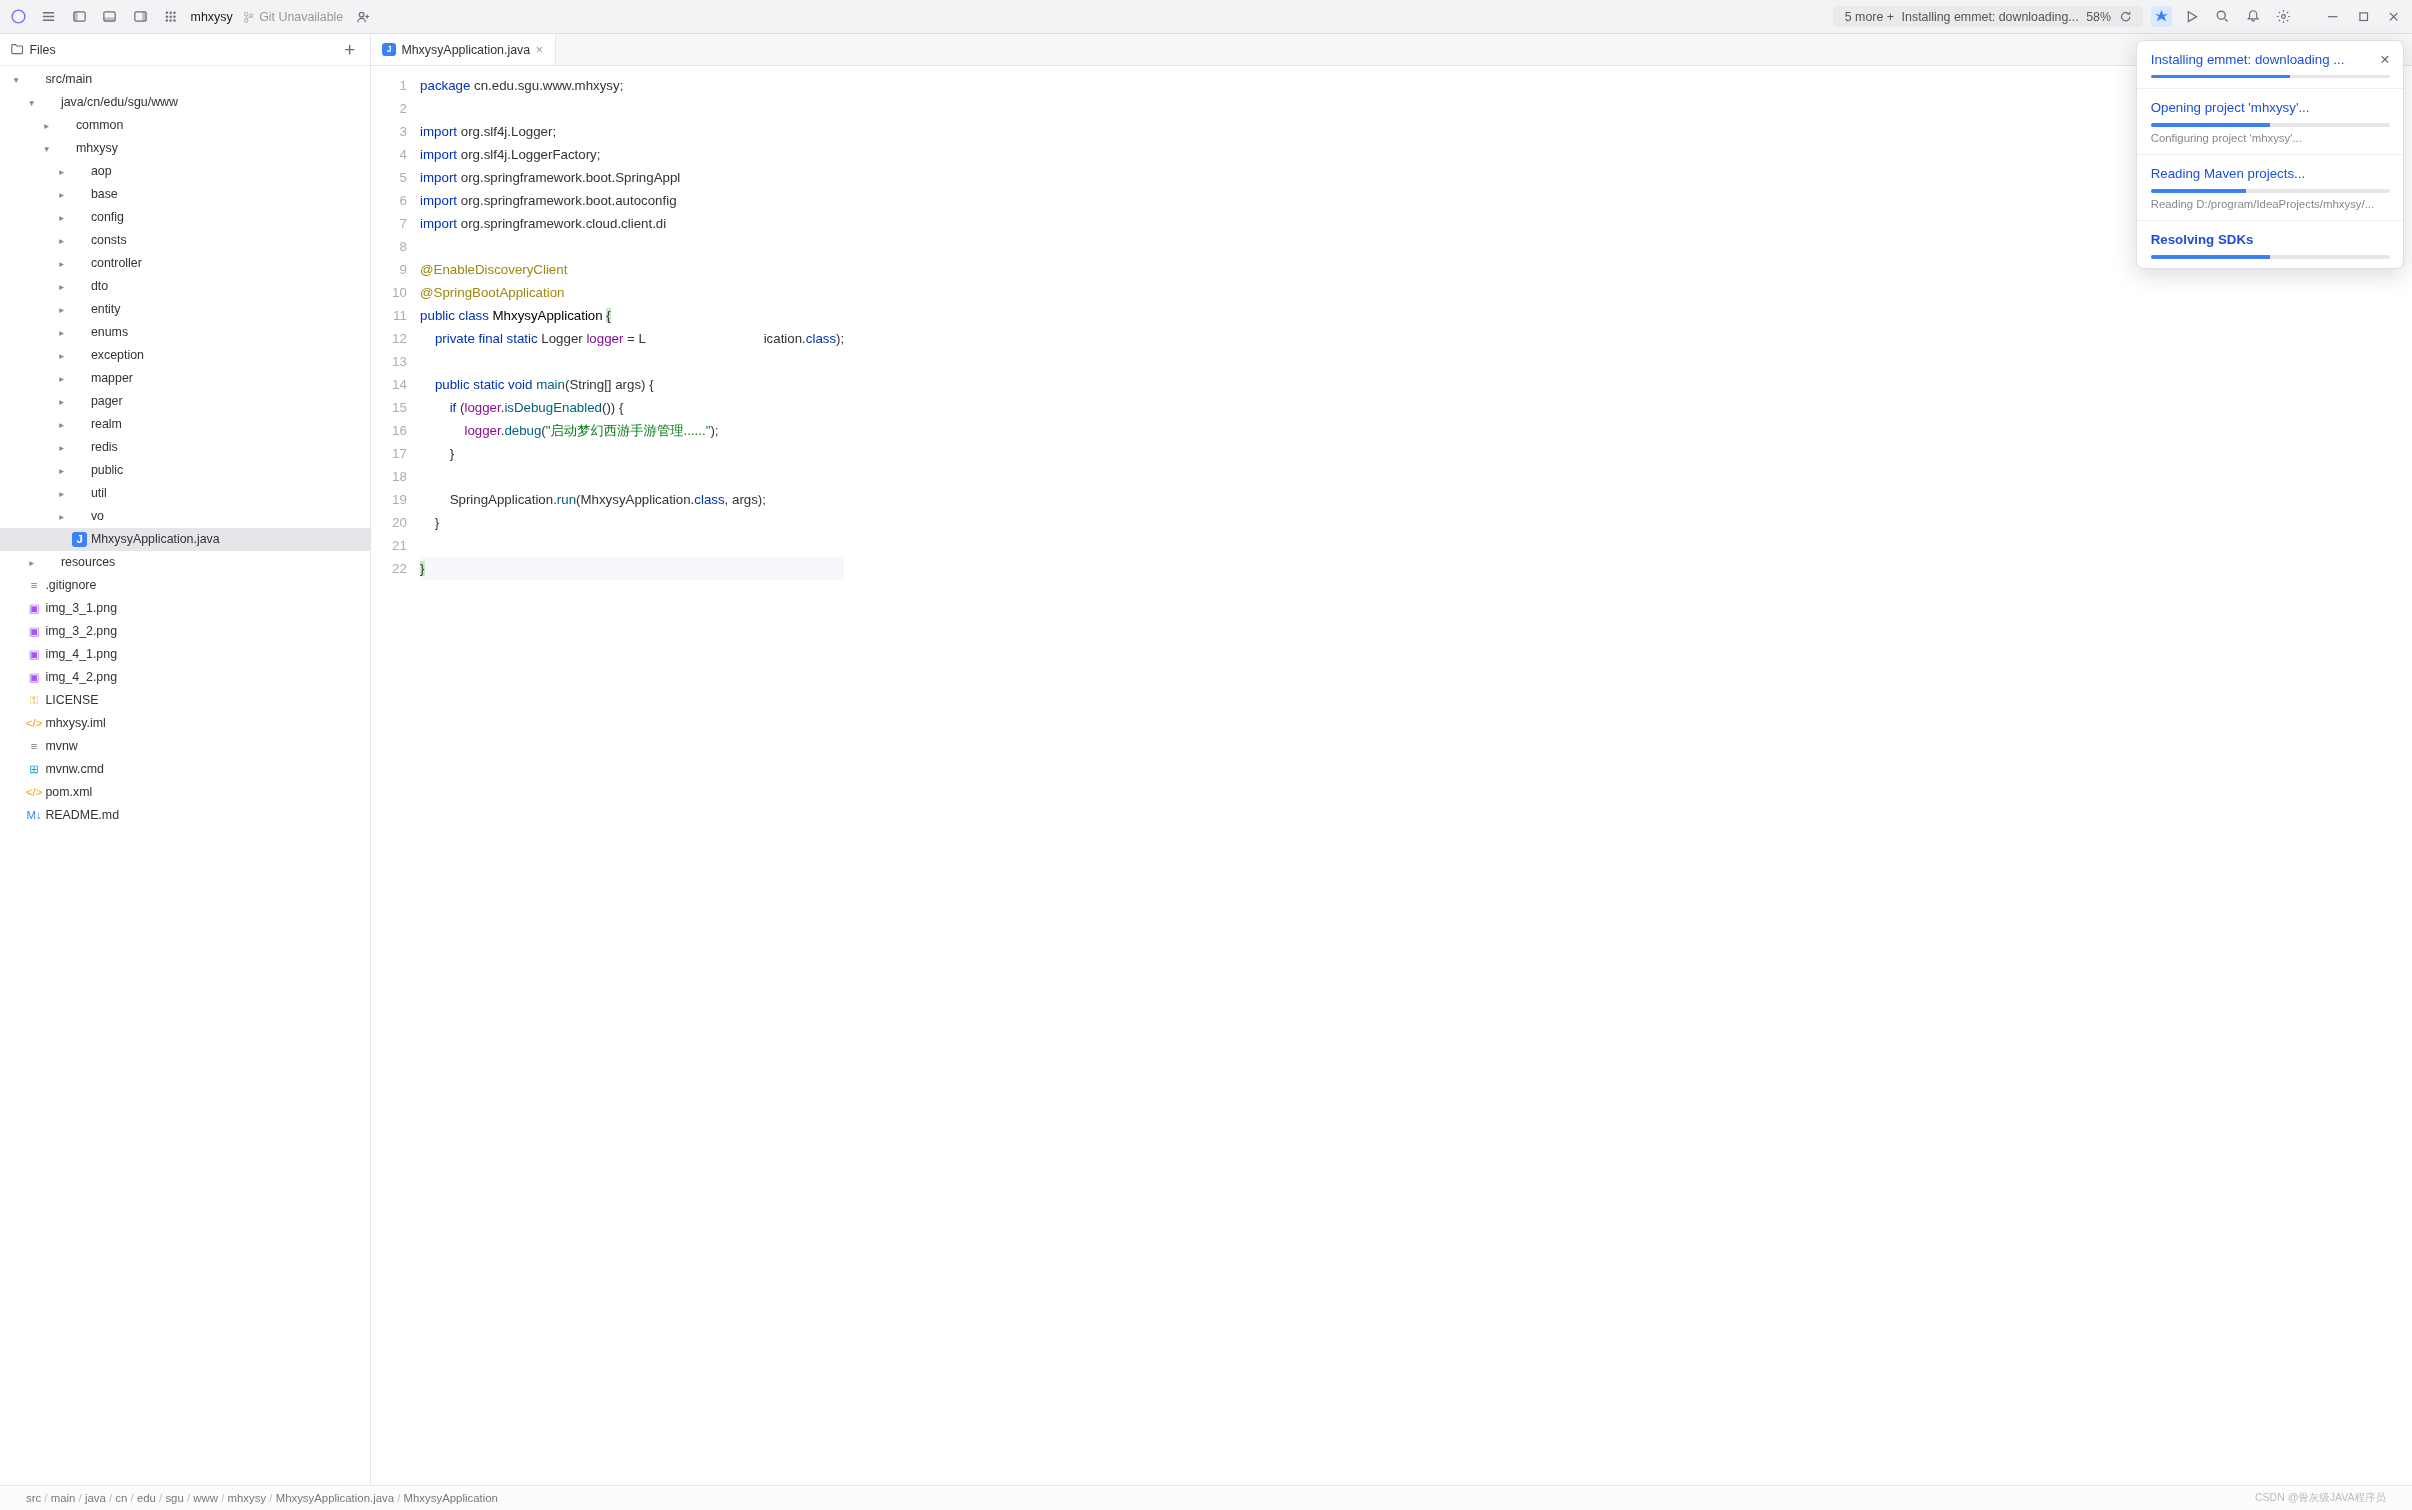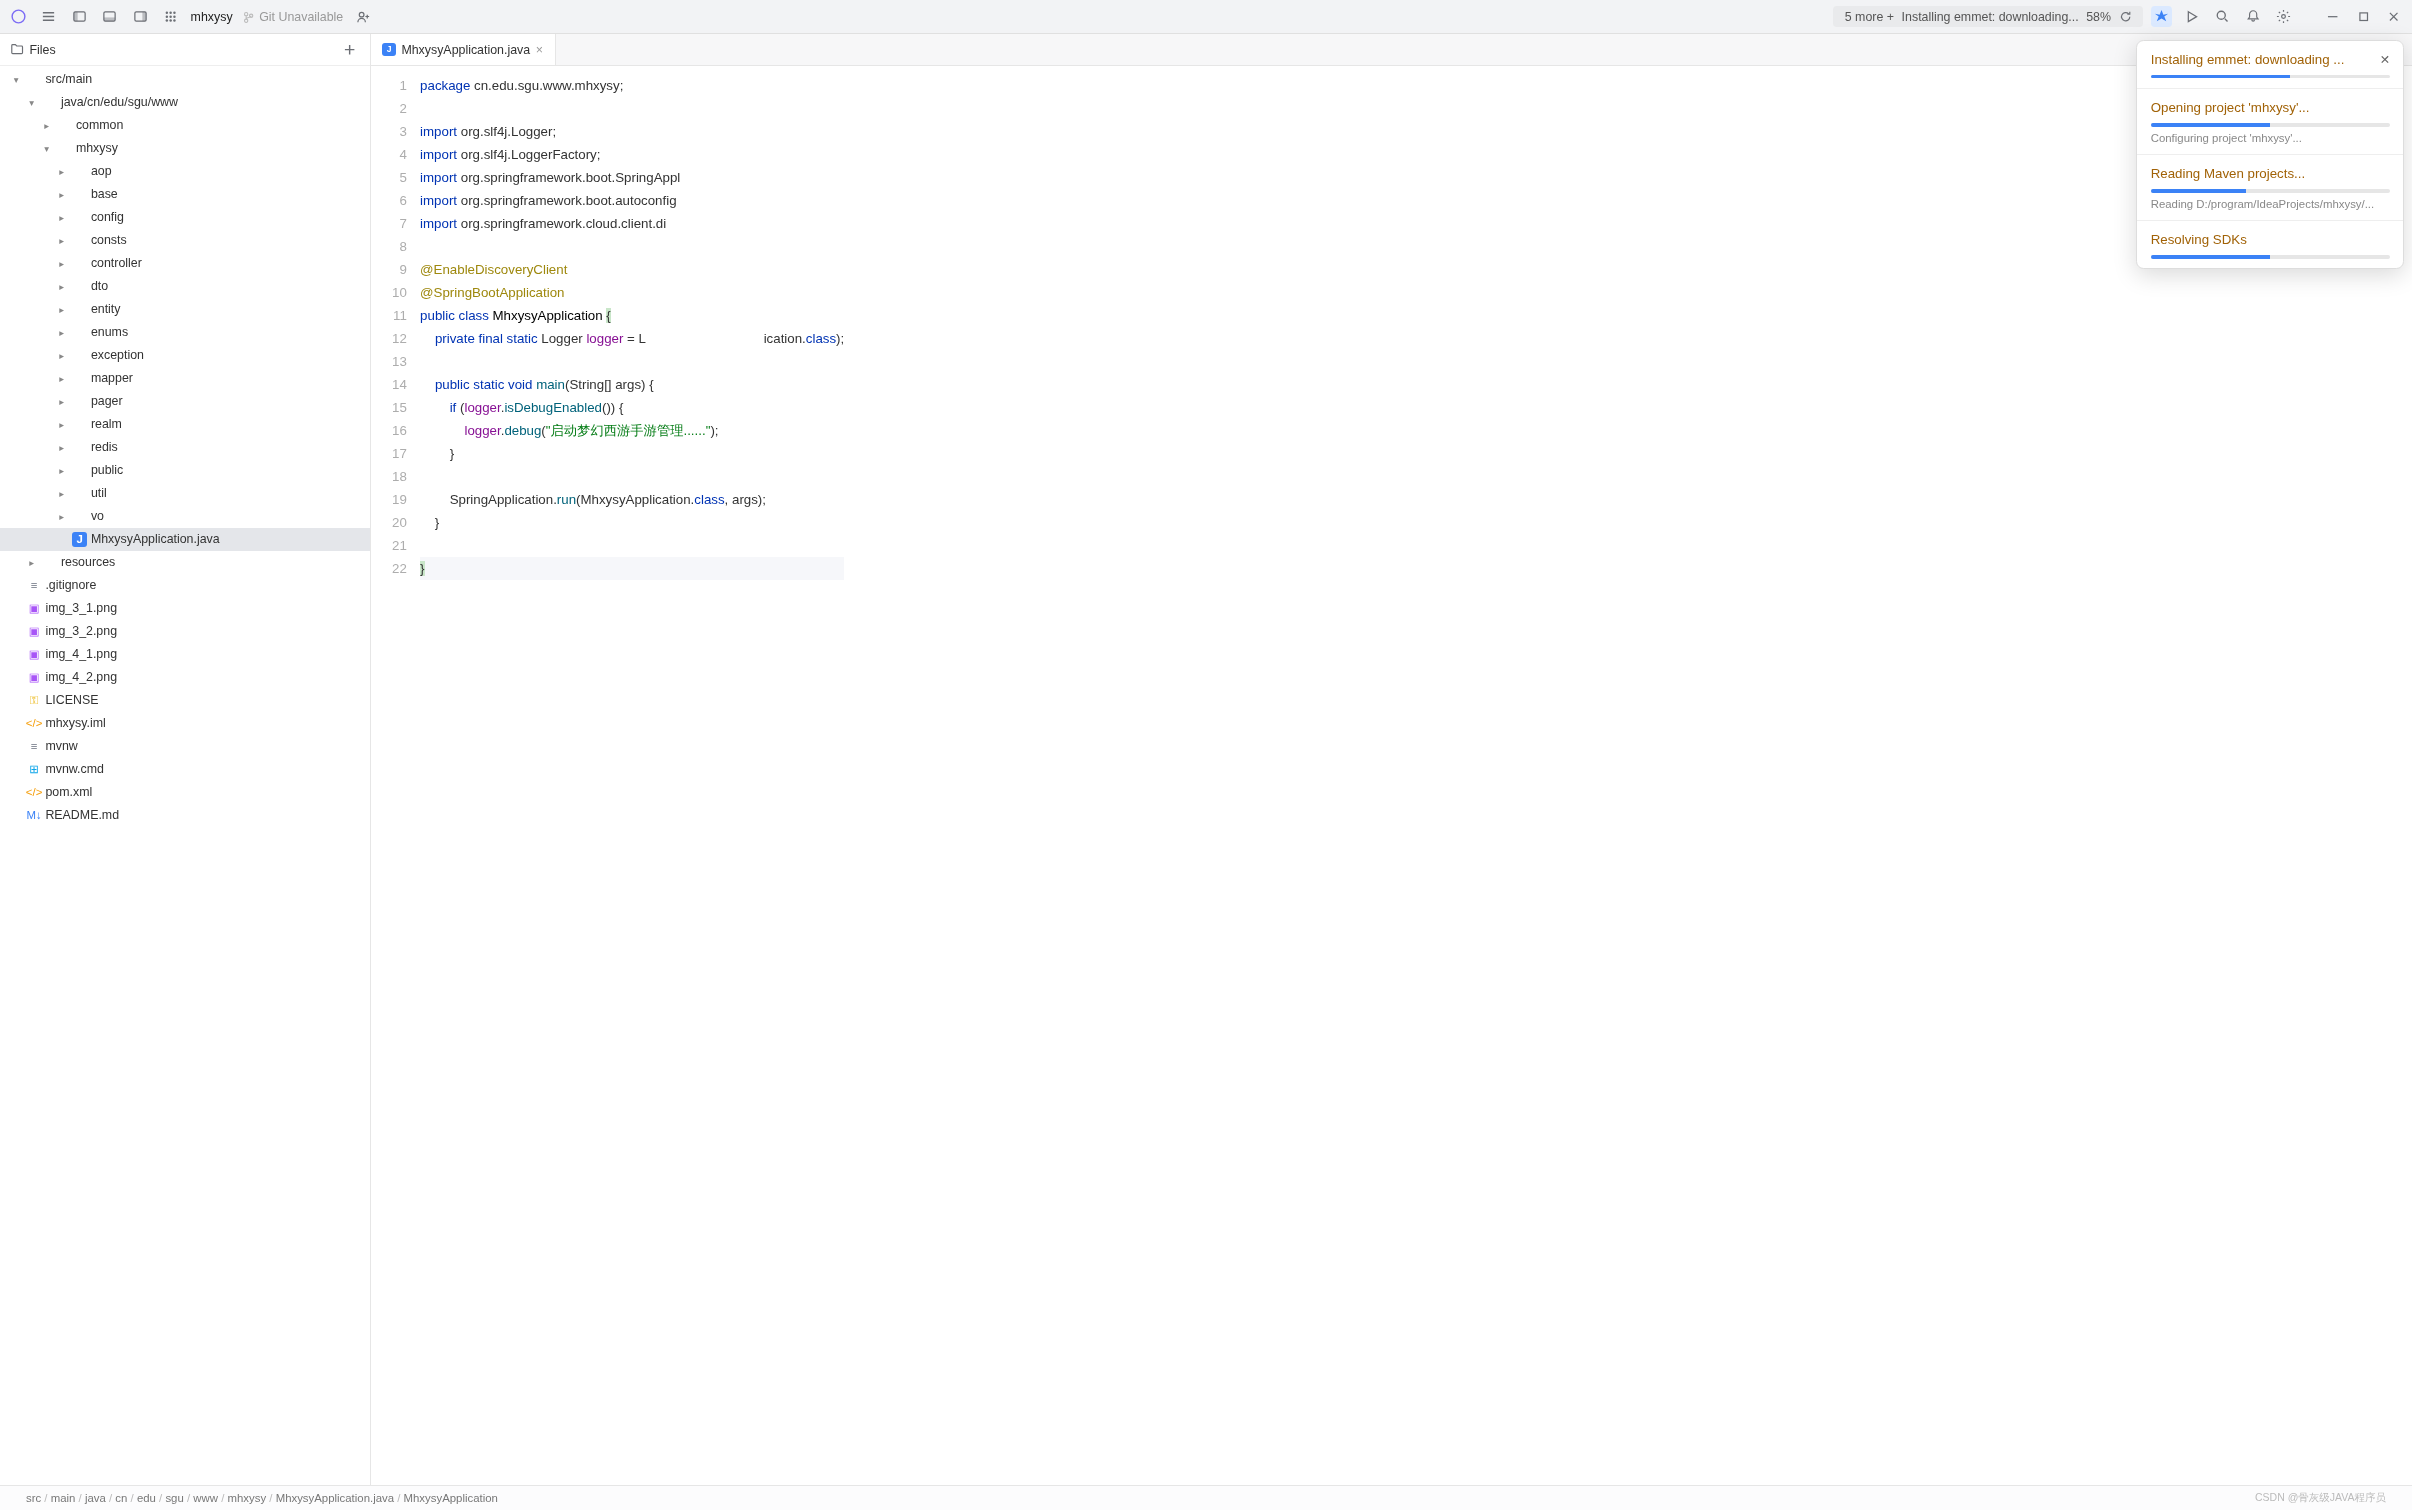--- a/index.html
+++ b/index.html
@@ -32,23 +32,23 @@
 .kw { color: #0033b3; }
 .str { color: #067d17; }
 .ann { color: #9e880d; }
 .id { color: #871094; }
 .mtd { color: #00627a; }
 .cls { color: #000; }
 .hl-brace { background: #c9e6c9; }
 .line-hl { background: #f6f7fa; display: block; width: 100%; }
 .popup { position: absolute; top: 5.7px; right: 7.6px; width: 268px; background: #fff; border: 1px solid #ddd; border-radius: 7.6px; box-shadow: 0 5.7px 23px rgba(0,0,0,.15); overflow: hidden; }
 .popup-item { padding: 11.4px 13.3px 9.5px; border-bottom: 1px solid #eee; }
-.popup-item:last-child { border-bottom: none; }
+.popup-item:last-child { border-bottom: none; font-weight: bold; }
 .popup-item .row1 { display: flex; justify-content: space-between; align-items: center; margin-bottom: 7.6px; }
-.popup-item .title { font-size: 13.3px; color: #a16207; white-space: nowrap; overflow: hidden; text-overflow: ellipsis; }
+.popup-item .title { font-size: 13.3px; color: #1d4ed8; white-space: nowrap; overflow: hidden; text-overflow: ellipsis; }
 .popup-item .sub { font-size: 11.4px; color: #888; margin-top: 5.7px; white-space: nowrap; overflow: hidden; text-overflow: ellipsis; }
 .pbar { height: 3.8px; background: #e6e6e6; border-radius: 1.9px; overflow: hidden; position: relative; }
 .pbar .fill { height: 100%; background: #3b82f6; }
 .pbar.indet .fill { width: 50%; animation: slide 1.2s linear infinite; }
 @keyframes slide { 0% { margin-left: -50%; } 100% { margin-left: 100%; } }
 .statusbar { height: 25px; background: #fcfcfd; border-top: 1px solid #e6e6e6; display: flex; align-items: center; padding: 0 26px; gap: 5.7px; font-size: 11.4px; color: #777; }
 .statusbar .crumb-sep { color: #bbb; }
 .statusbar .spacer { flex: 1; }
 .watermark { color: #bbb; font-size: 10.5px; text-align: right; }
 .folder-icon { color: #6c6f75; }

